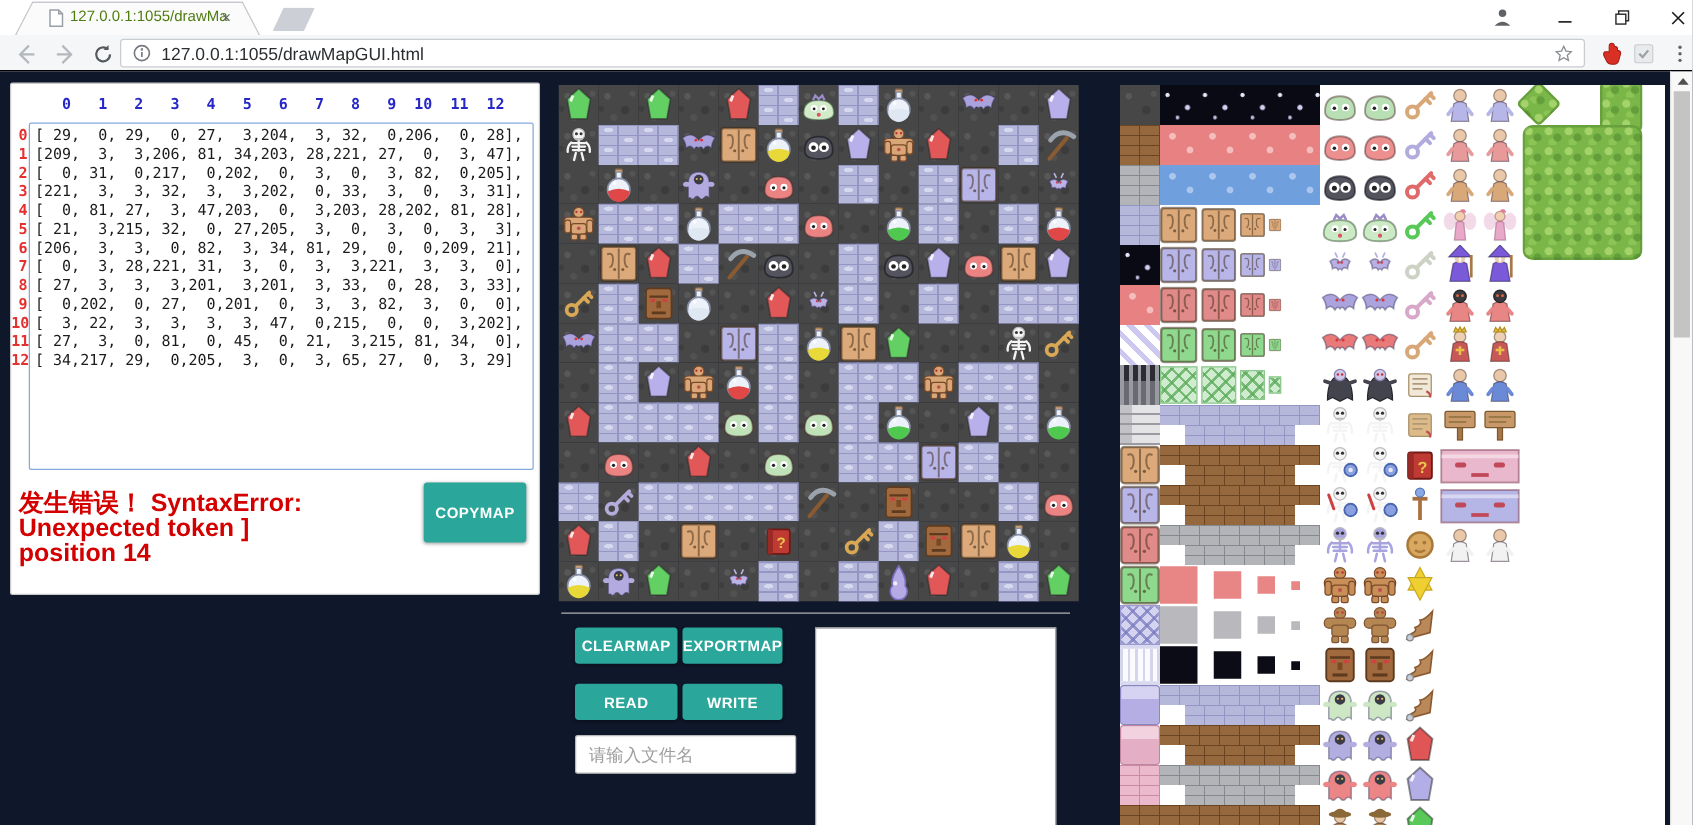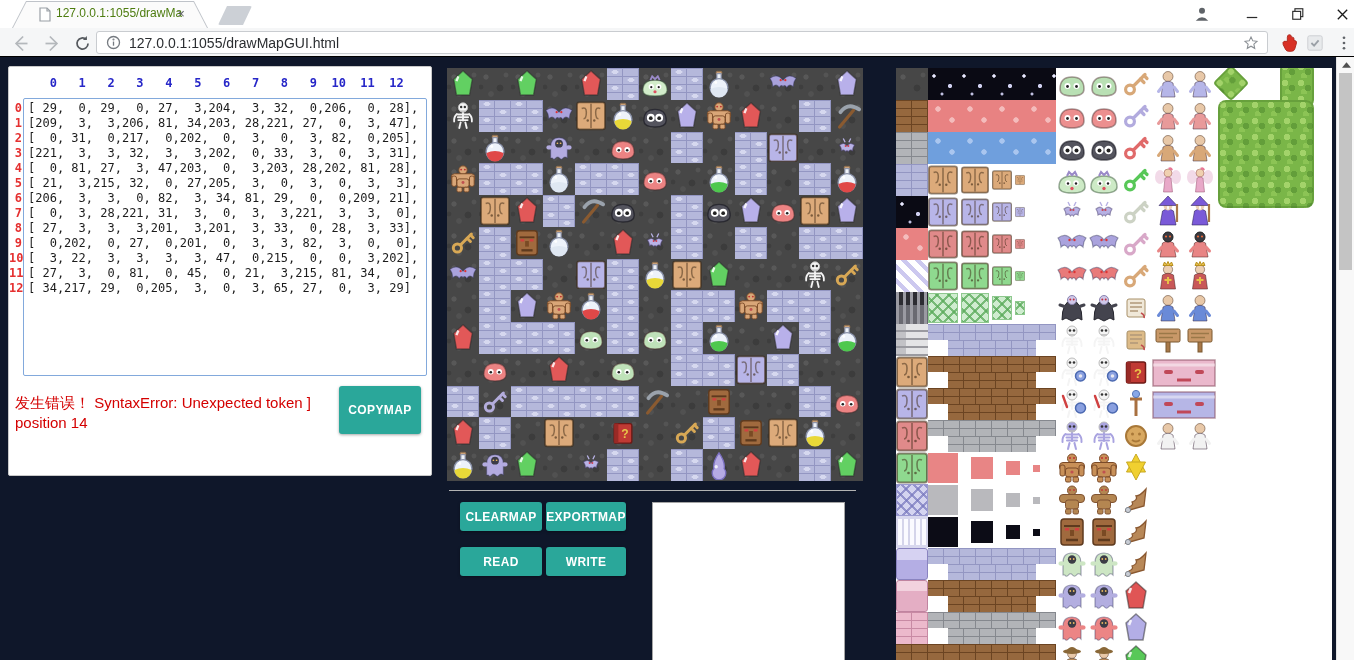--- a/index.html
+++ b/index.html
@@ -35,22 +35,22 @@
   .left-panel{position:absolute;left:8px;top:9px;width:424px;height:410px;background:#fff;
     border:1px solid #c9c9c9;border-radius:2px;}
   .mono{font-family:"DejaVu Sans Mono","Liberation Mono",monospace;}
   .col-headers{position:absolute;left:19px;top:9px;margin:0;font-size:12px;line-height:15px;
     font-weight:bold;letter-spacing:0;}
   .row-headers{position:absolute;left:0px;top:34px;width:13px;margin:0;font-size:12px;line-height:15px;
     font-weight:bold;text-align:right;}
   .matrix-ta{position:absolute;left:14px;top:31px;width:404px;height:278px;border:1px solid #82a9dc;
     border-radius:2px;padding:2px 0 2px 4px;font-size:12px;line-height:15px;white-space:pre;
     overflow:hidden;resize:none;outline:none;color:#1c1c1c;background:#fff;}
-  .error-msg{position:absolute;left:6px;top:326px;width:332px;font-size:15px;line-height:20px;
-    font-weight:normal;}
+  .error-msg{position:absolute;left:6px;top:326px;width:332px;font-size:20px;line-height:20px;
+    font-weight:bold;}
   .btn{display:flex;align-items:center;justify-content:center;color:#fff;font-weight:bold;
     font-size:12px;letter-spacing:.4px;border-radius:3px;box-shadow:0 1px 3px rgba(0,0,0,.35);
     cursor:pointer;border:none;}
   .copymap{position:absolute;left:330px;top:319px;width:82px;height:48px;}
   
   .map{position:absolute;left:447px;top:11px;width:416px;height:413px;display:grid;
     grid-template-columns:repeat(13,1fr);grid-template-rows:repeat(13,1fr);}
   .tile{position:relative;}
   .tile>i{position:absolute;inset:1px;display:block;font-style:normal;}
   .floor{background-color:#474747;background-image:
@@ -1022,20 +1022,21 @@
               <polyline points="11,8 9,13" stroke="rgba(255,255,255,.85)" stroke-width="2.5" fill="none"></polyline>
             </svg></i>
         </div>
       </div>
 
     <div class="divider"></div>
     <button class="btn ctl-btn" id="clearBtn" style="left: 460px; top: 445px; width: 82px; background: rgb(42, 167, 154);">CLEARMAP</button>
     <button class="btn ctl-btn" id="exportBtn" style="left: 546px; top: 445px; width: 80px; background: rgb(42, 167, 154);">EXPORTMAP</button>
     <button class="btn ctl-btn" id="readBtn" style="left: 460px; top: 490px; width: 82px; background: rgb(42, 167, 154);">READ</button>
     <button class="btn ctl-btn" id="writeBtn" style="left: 546px; top: 490px; width: 80px; background: rgb(42, 167, 154);">WRITE</button>
+    <input class="file-input" type="text" placeholder="请输入文件名" style="">
     <div class="out-box"></div>
 
     <div class="tileset" id="tileset">
         <div class="ts-col" style="left: 0px; width: 32px;">
           <div class="ts-cell t-cobble"></div>
           <div class="ts-cell t-brickbrown"></div>
           <div class="ts-cell t-stonegray"></div>
           <div class="ts-cell t-brickpurple"></div>
           <div class="ts-cell t-stars"></div>
           <div class="ts-cell t-cloud"></div>

